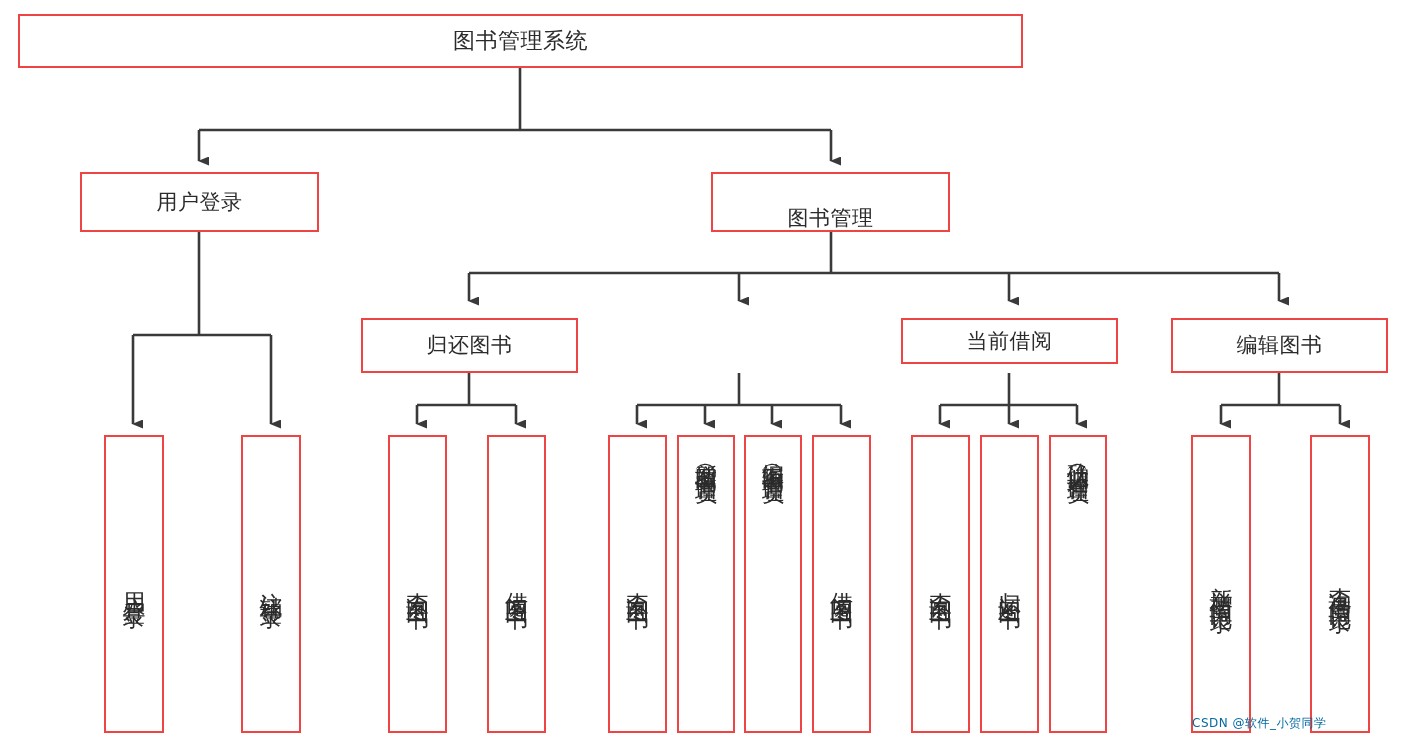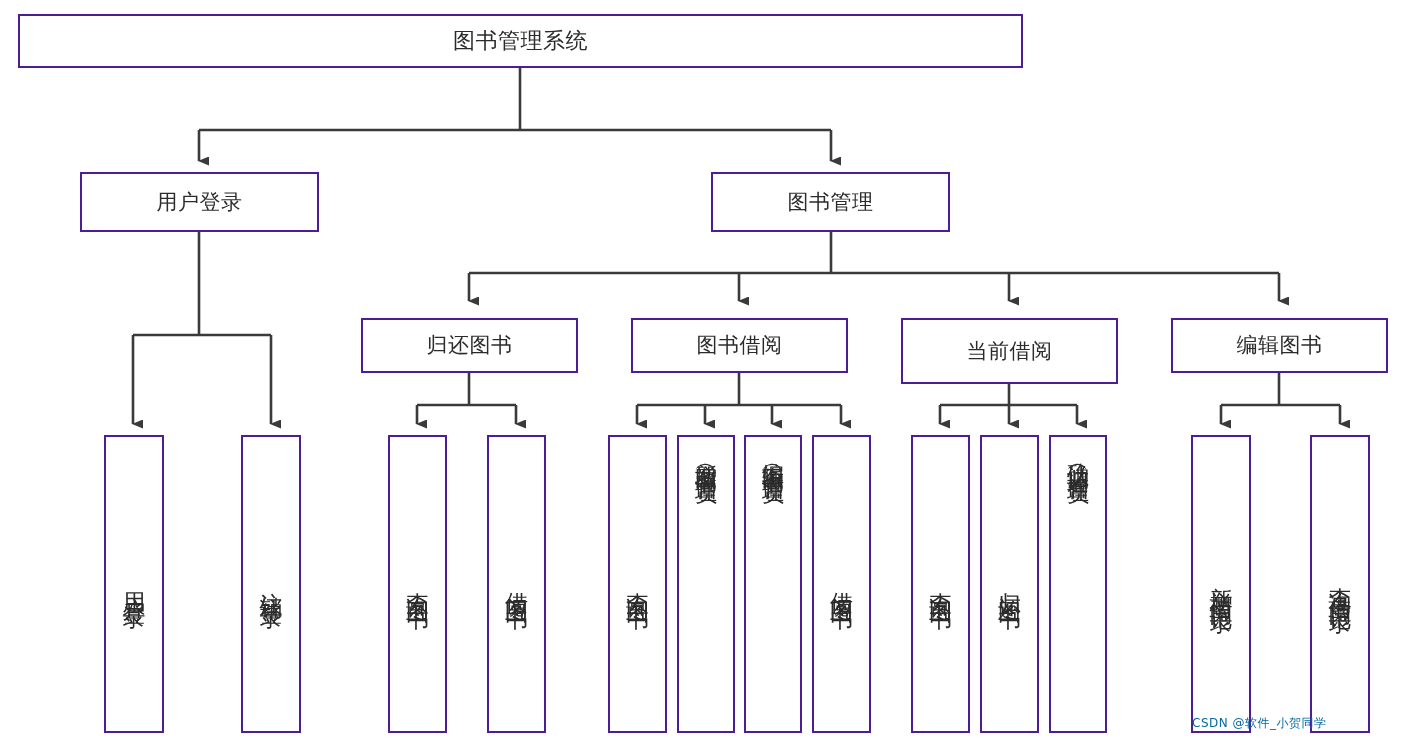--- a/index.html
+++ b/index.html
@@ -23,21 +23,21 @@
     left: 0;
     top: 0;
     width: 1405px;
     height: 747px;
     pointer-events: none;
   }
   .node {
     position: absolute;
     box-sizing: border-box;
     background: #ffffff;
-    border: 2px solid #4c1d95;
+    border: 2px solid #ef4444;
     display: flex;
     align-items: center;
     justify-content: center;
     color: #2b2b2b;
   }
   .node .lbl {
     display: block;
     text-align: center;
     line-height: 1.15;
     white-space: nowrap;
@@ -138,33 +138,30 @@
   </svg>
 
   <div class="node h root" style="left:18px; top:14px; width:1005px; height:54px;">
     <span class="lbl">图书管理系统</span>
   </div>
 
   <div class="node h" style="left:80px; top:172px; width:239px; height:60px;">
     <span class="lbl">用户登录</span>
   </div>
 
-  <div class="node h" style="left:711px; top:172px; width:239px; height:60px;">
+  <div class="node h" style="left:711px; top:172px; width:239px; height:60px;align-items:flex-end;">
     <span class="lbl">图书管理</span>
   </div>
 
   <div class="node h" style="left:361px; top:318px; width:217px; height:55px;">
     <span class="lbl">归还图书</span>
   </div>
 
-  <div class="node h" style="left:631px; top:318px; width:217px; height:55px;">
-    <span class="lbl">图书借阅</span>
-  </div>
-
-  <div class="node h" style="left:901px; top:318px; width:217px; height:66px;">
+
+  <div class="node h" style="left:901px; top:318px; width:217px; height:46px;">
     <span class="lbl">当前借阅</span>
   </div>
 
   <div class="node h" style="left:1171px; top:318px; width:217px; height:55px;">
     <span class="lbl">编辑图书</span>
   </div>
 
   <div class="node v mid" style="left:104px; top:435px; width:60px; height:298px;">
     <span class="lbl">用户登录</span>
   </div>

